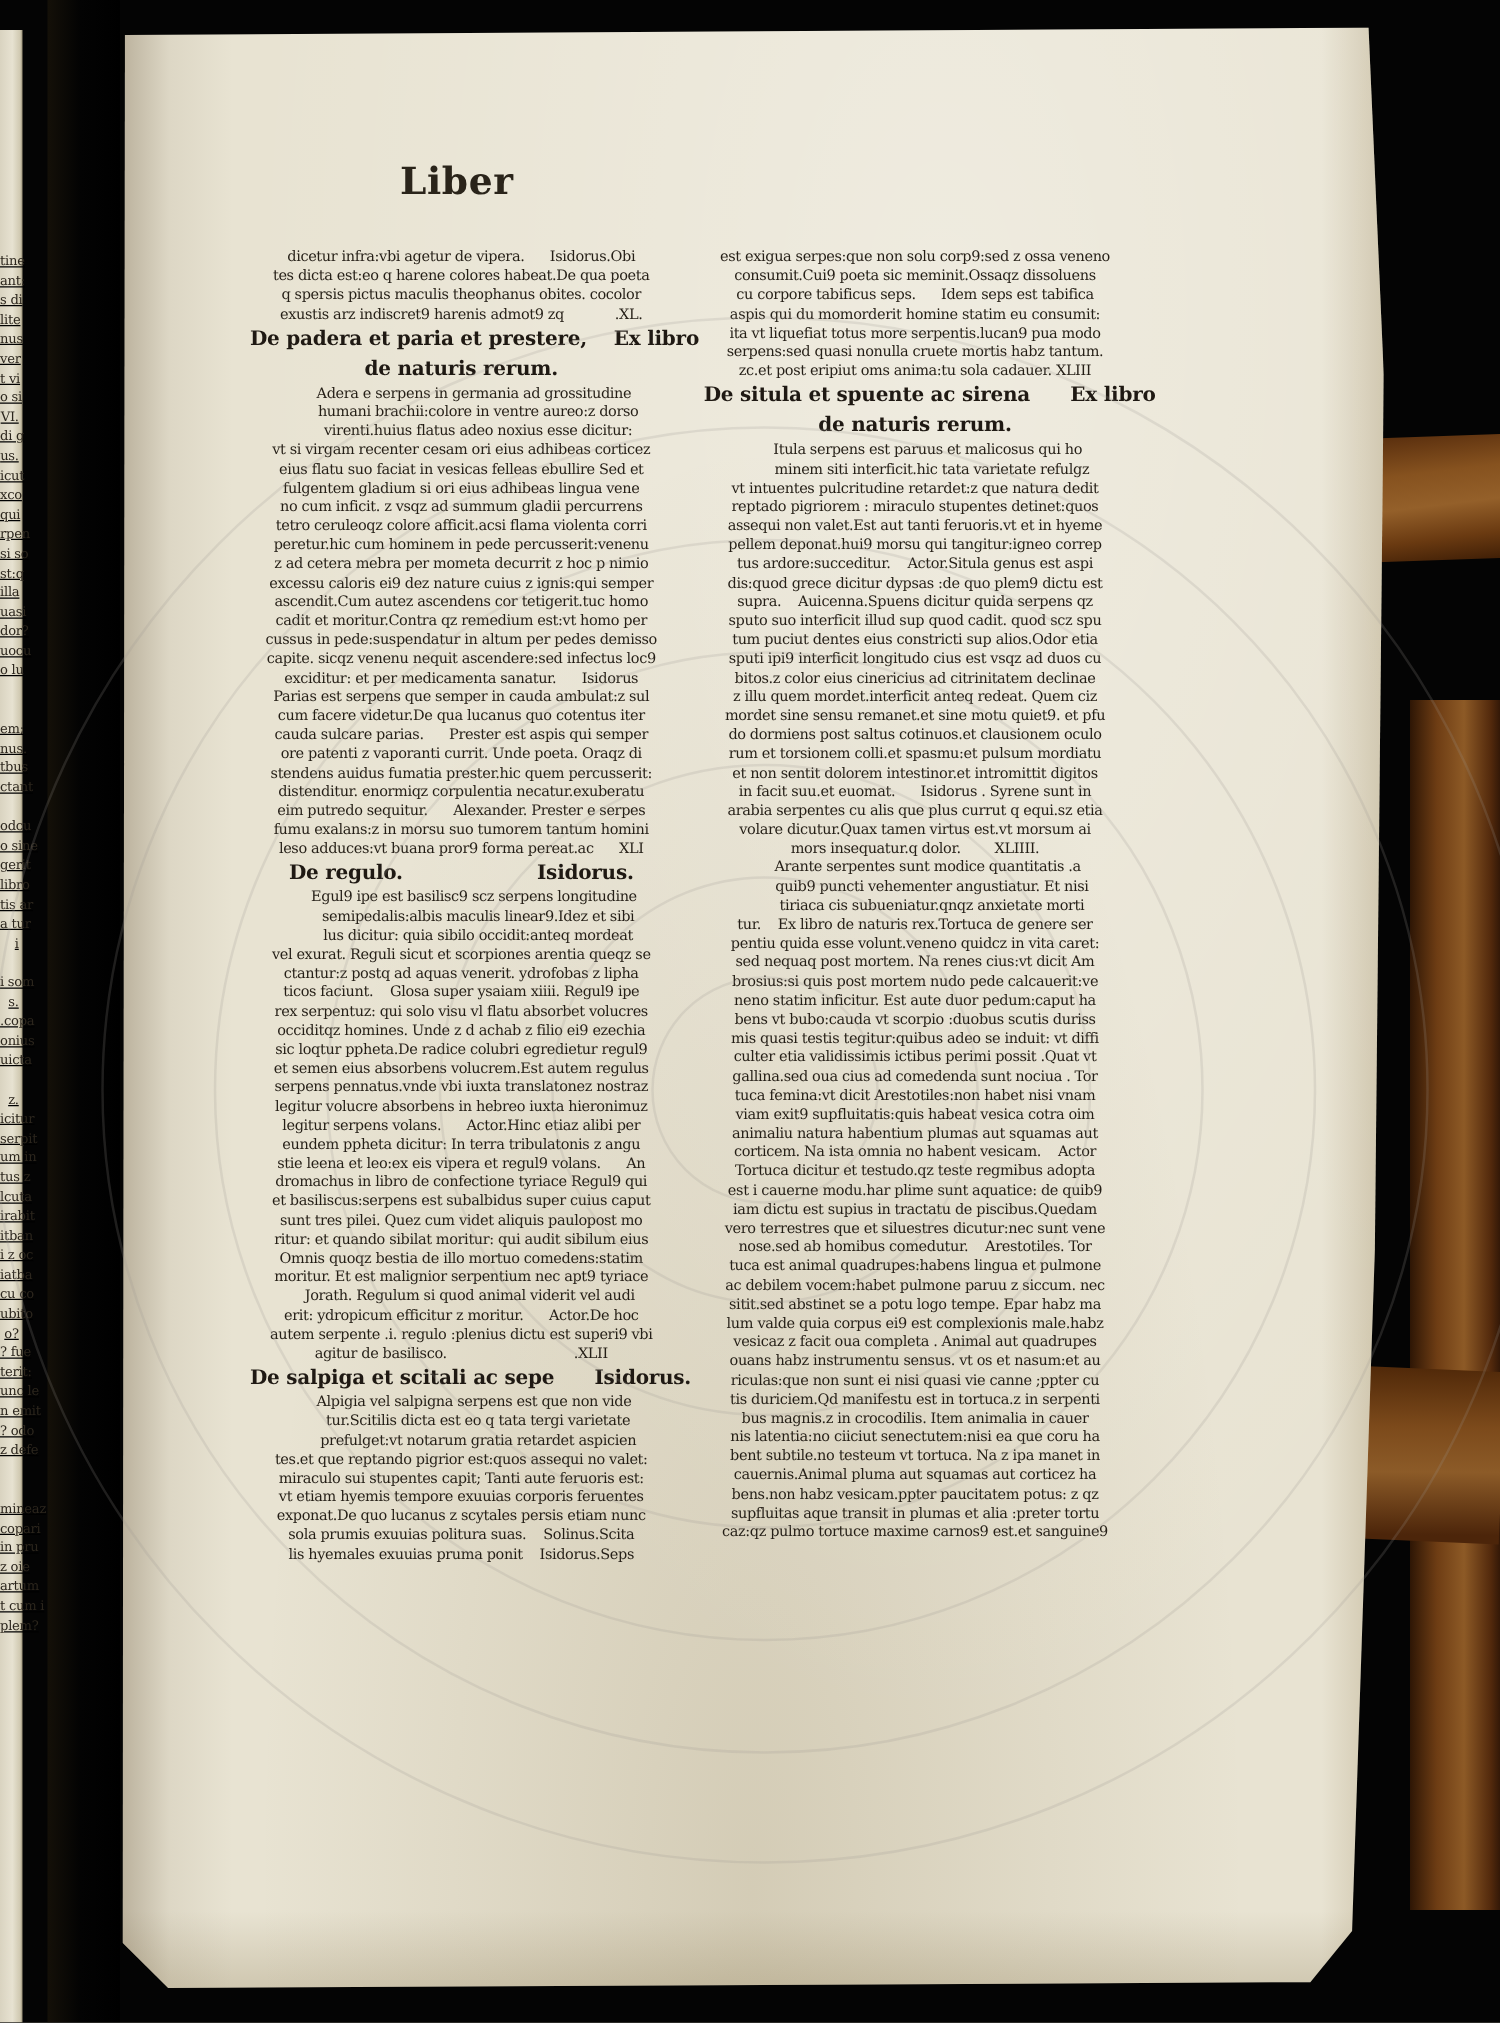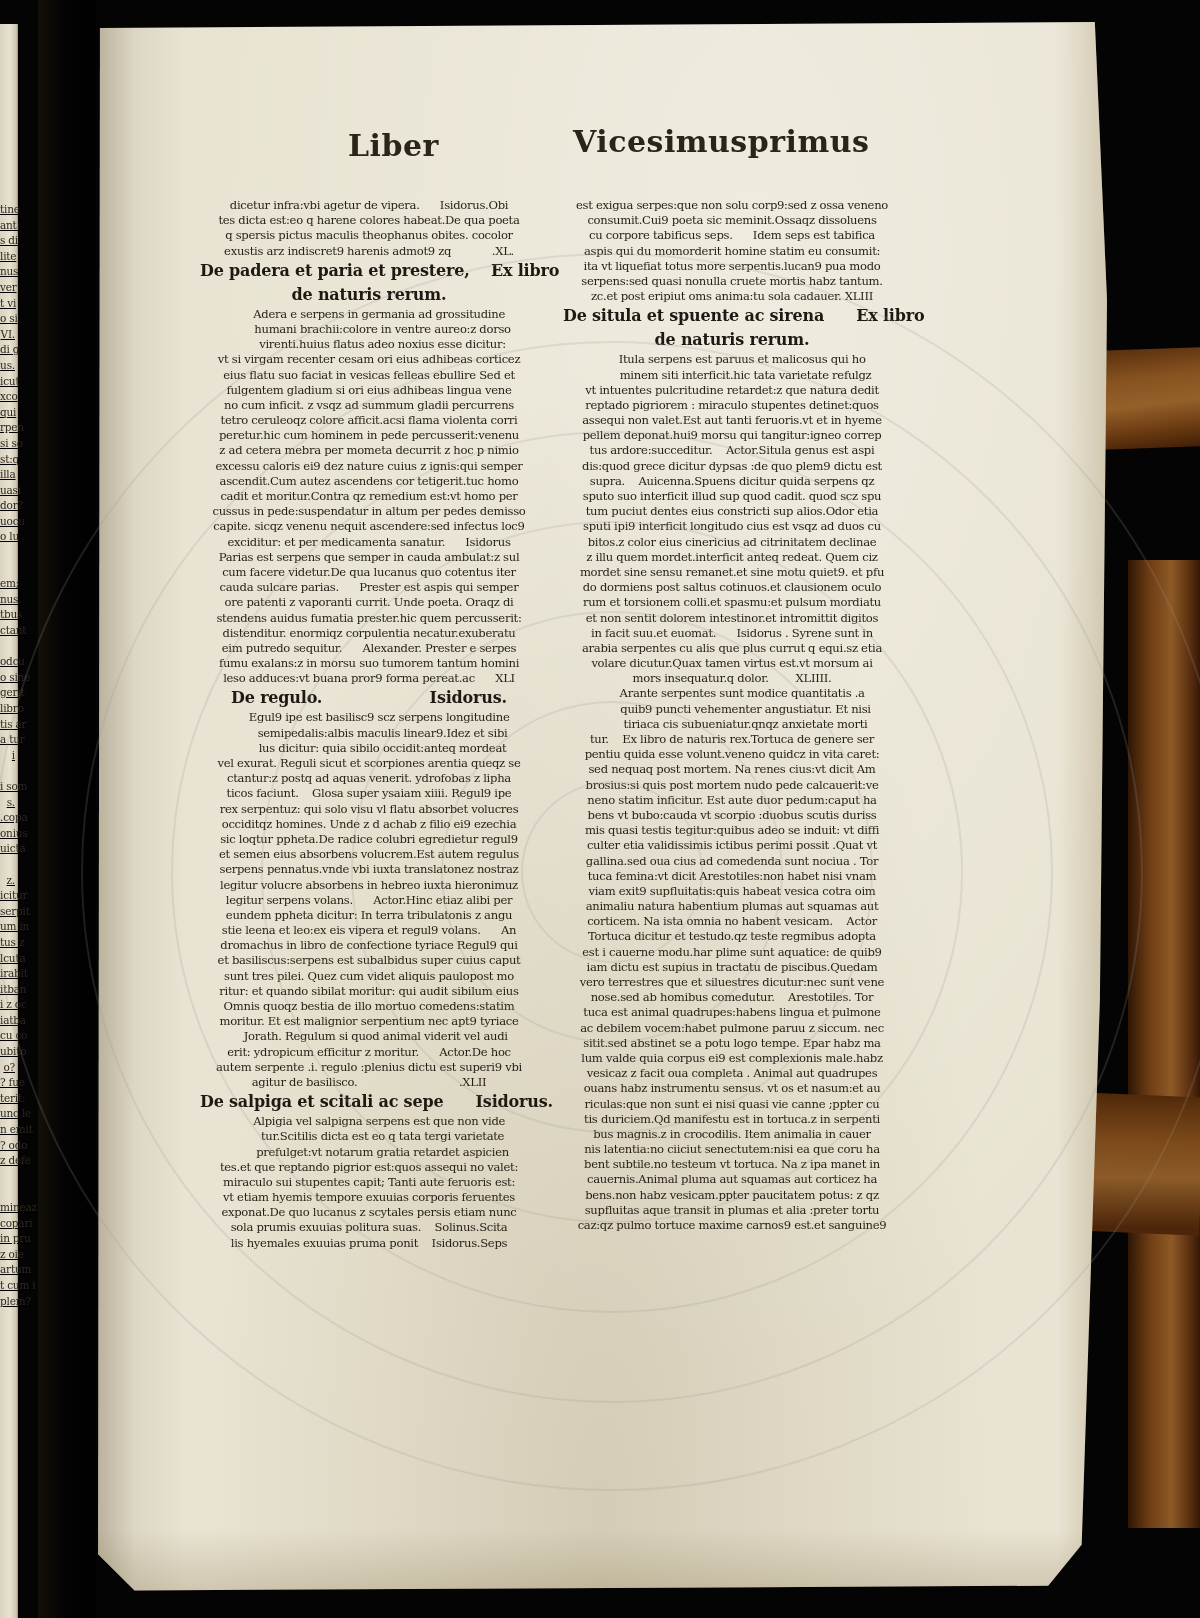--- a/index.html
+++ b/index.html
@@ -33,21 +33,21 @@
       linear-gradient(270deg, rgba(130,105,55,0.28) 0%, rgba(130,105,55,0) 5%),
       linear-gradient(0deg, rgba(115,95,50,0.22) 0%, rgba(115,95,50,0) 4%),
       #e8e3d2;
     clip-path: polygon(0.49% 0.51%, 98.7% 0.13%, 99.9% 17.8%, 99.2% 62.3%,
                        97.4% 97%, 94.1% 99.6%, 3.9% 99.9%, 0.3% 97.6%);
   }
   .hdr {
     position:absolute; font-size:30px; font-weight:700; color:#2a241a;
     letter-spacing:0.5px; white-space:pre;
   }
-  .hdr-left  { left:225px; top:108px;margin-left:28px; }
+  .hdr-left  { left:225px; top:108px; }
   .hdr-right { left:478px; top:104px; }
   .col { position:absolute; top:178px; width:338px;text-align:center; }
   .col1 { left:105px; }
   .col2 { left:468px; }
   .bodyline {
     font-size:11.6px; line-height:15.2px; height:15.2px; white-space:pre;
     letter-spacing:-0.3px; color:#241e16;
   }
   .headline {
     font-size:16px; line-height:24px; height:24px; white-space:pre;
@@ -154,21 +154,20 @@
   </div>
 
   <div class="gutter"></div>
 
   <div class="strap strap-top"></div>
   <div class="strap strap-vert"></div>
   <div class="strap strap-bottom"></div>
 
   <div class="page">
     <div class="hdr hdr-left">Liber</div>
-    <div class="hdr hdr-right">Vicesimusprimus</div>
 
     <div class="col col1">
         <div class="bodyline">dicetur infra:vbi agetur de vipera.      Isidorus.Obi</div>
         <div class="bodyline">tes dicta est:eo q harene colores habeat.De qua poeta</div>
         <div class="bodyline">q spersis pictus maculis theophanus obites. cocolor</div>
         <div class="bodyline">exustis arz indiscret9 harenis admot9 zq            .XL.</div>
         <div class="headline">De padera et paria et prestere,    Ex libro</div>
         <div class="headline">de naturis rerum.</div>
         <div class="bodyline">      Adera e serpens in germania ad grossitudine</div>
         <div class="bodyline">        humani brachii:colore in ventre aureo:z dorso</div>

